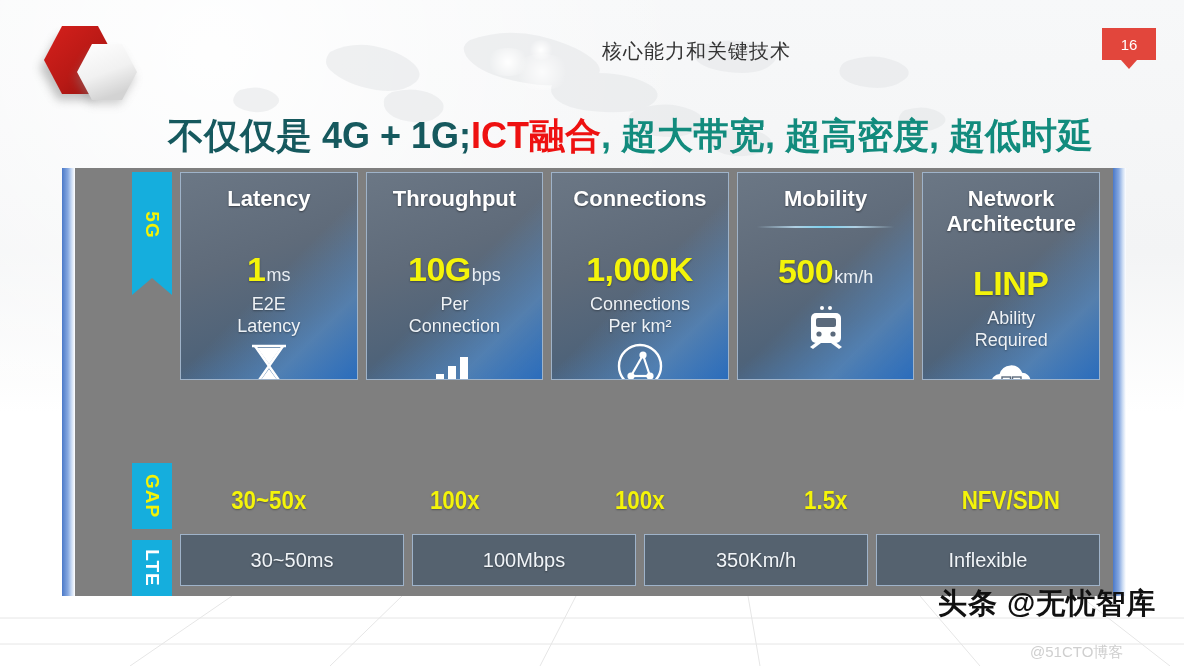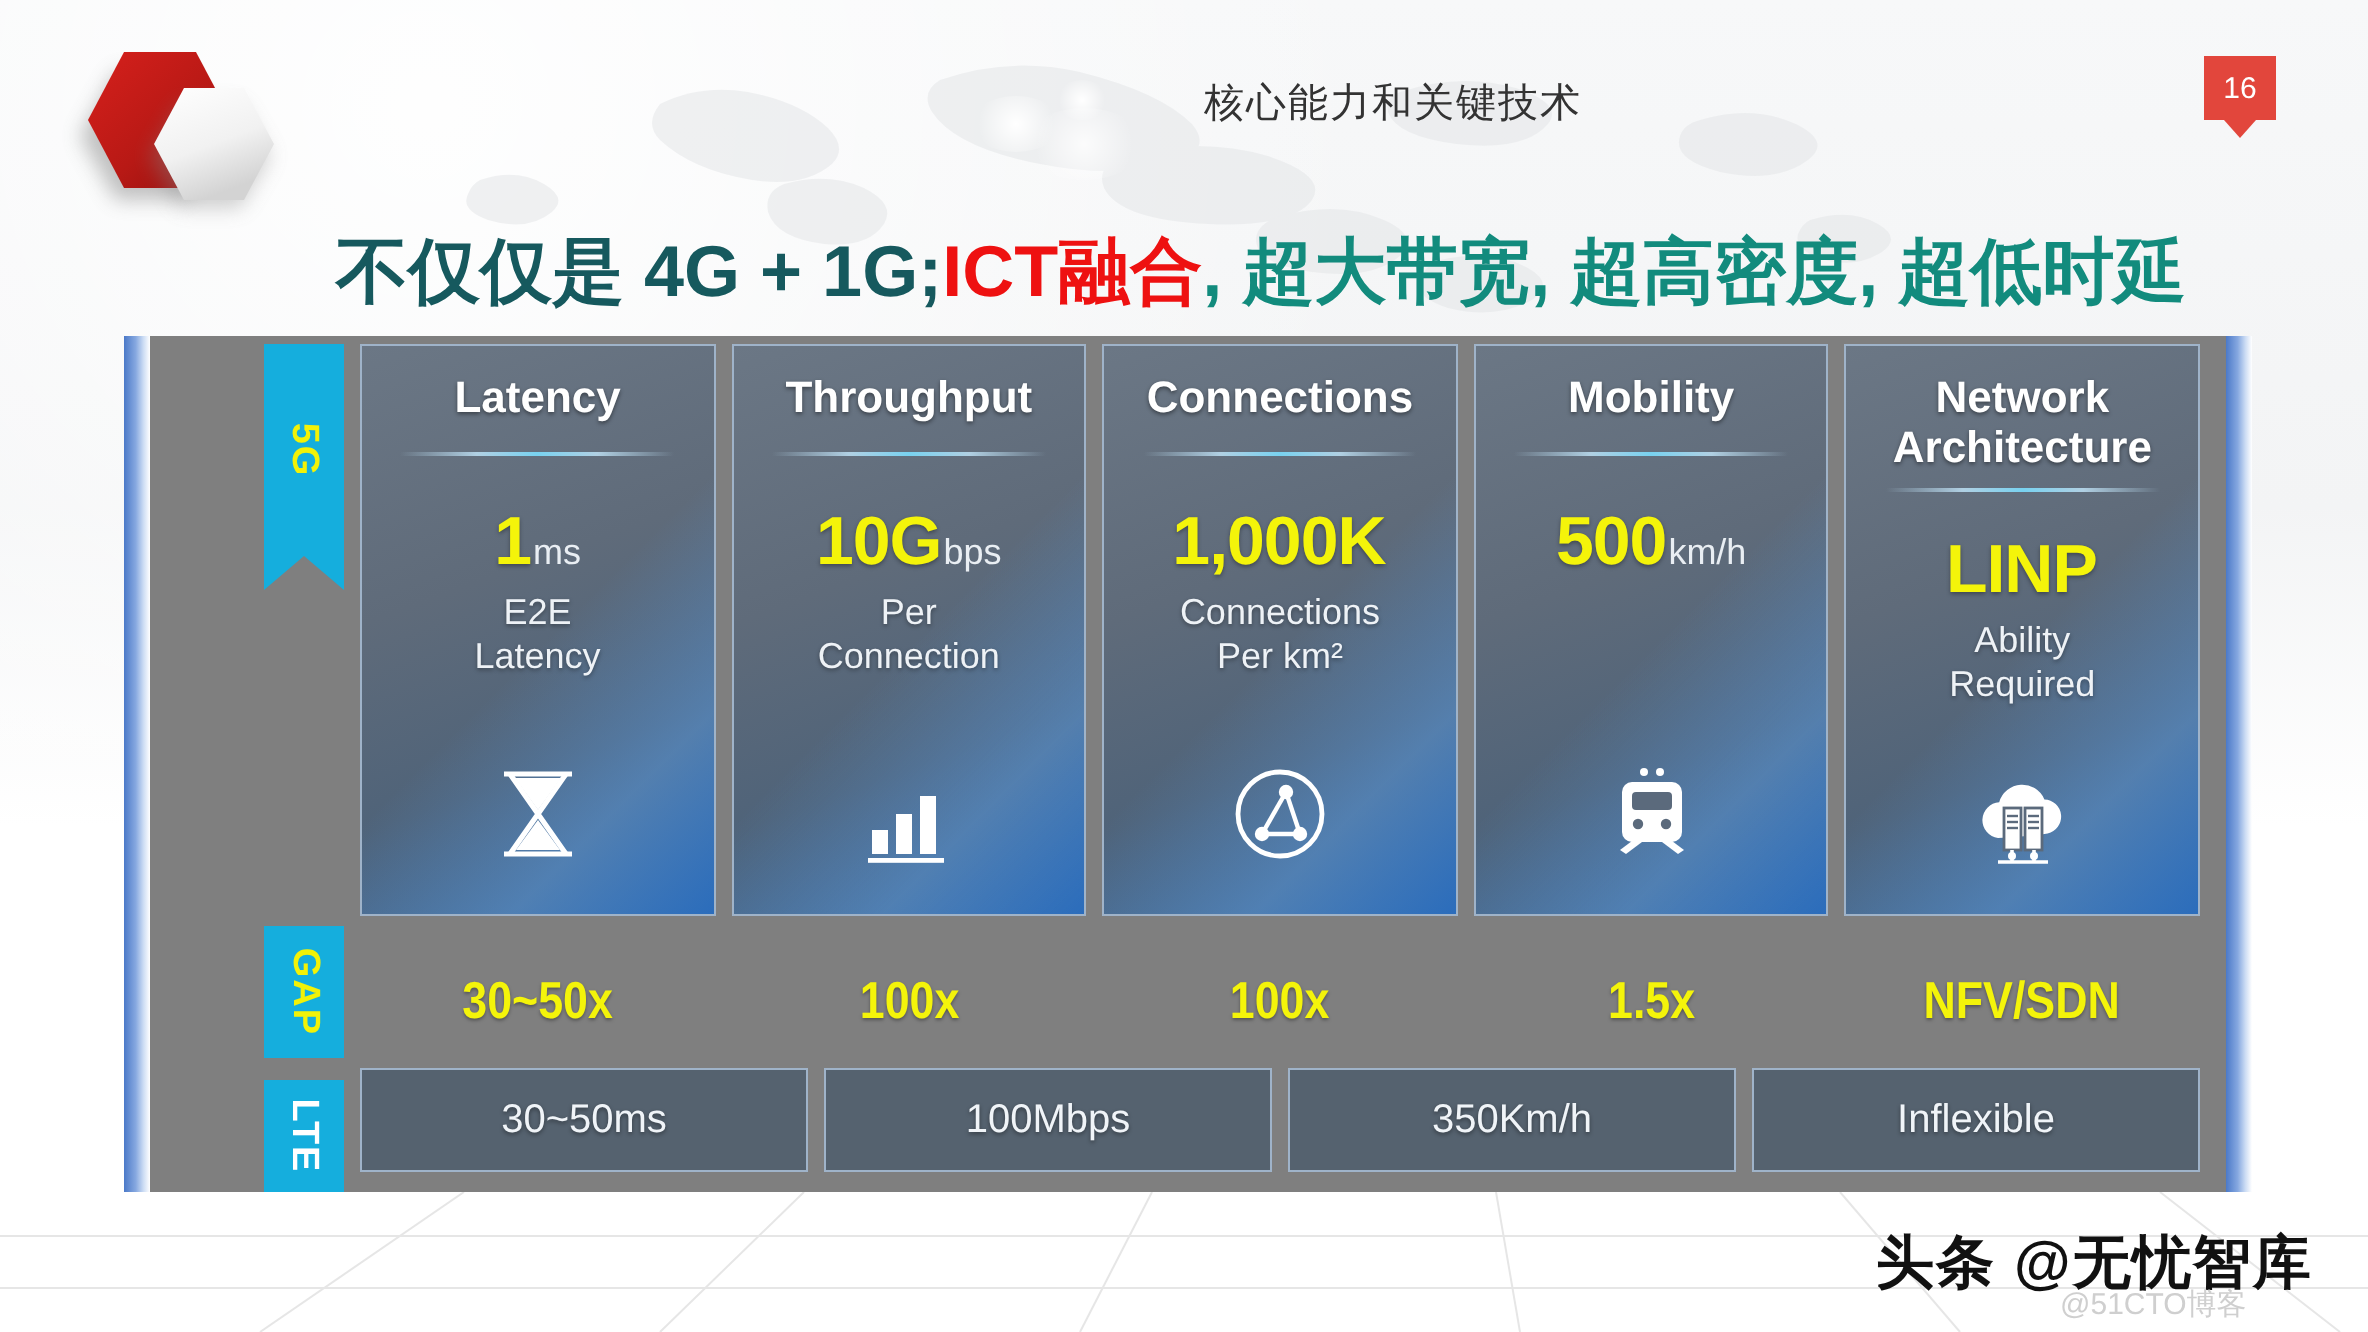--- a/index.html
+++ b/index.html
@@ -46,21 +46,21 @@
   }
   .subtitle-top {
     position: absolute; left: 578px; top: 38px;
     font-size: 20px; font-weight: 400; color: #333333;
     letter-spacing: 1px; white-space: nowrap; margin-left: 24px;
   }
 
   
   .page-badge {
     position: absolute; left: 1102px; top: 28px;
-    width: 36px; height: 32px; background: #e2463c;
+    width: 54px; height: 32px; background: #e2463c;
     color: #ffffff; font-size: 15px;
     display: flex; align-items: center; justify-content: center;
   }
   .page-badge::after {
     content: ""; position: absolute; left: 50%; top: 32px;
     transform: translateX(-50%);
     border-left: 8px solid transparent; border-right: 8px solid transparent;
     border-top: 9px solid #e2463c;
   }
 
@@ -112,21 +112,21 @@
     border-bottom: 17px solid transparent;
   }
   .ribbon-gap { top: 295px; height: 66px; }
   .ribbon-lte { top: 372px; height: 56px; }
   .txt-yellow { color: #f2f207; }
   .txt-white  { color: #ffffff; }
 
   
   .cards {
     position: absolute; left: 105px; top: 4px;
-    width: 920px; height: 286px;
+    width: 920px; height: 208px;
     display: flex; gap: 8px;
   }
   .card {
     position: relative;
     flex: 1 1 0;
     border: 1px solid #9fb3c9;
     background:
       linear-gradient(135deg, rgba(255,255,255,0.00) 52%, rgba(90,150,215,0.55) 78%, rgba(40,110,195,0.85) 100%),
       linear-gradient(160deg, #6b7785 0%, #5f6b7a 40%, #4f6379 70%, #3d6590 100%);
     display: flex; flex-direction: column; align-items: center;
@@ -203,21 +203,21 @@
 
   
   .floor {
     position: absolute; left: 0; top: 596px; width: 1184px; height: 70px;
     overflow: hidden; pointer-events: none;
   }
   .floor svg { width: 100%; height: 100%; display: block; }
 
   
   .wm-main {
-    position: absolute; left: 938px; top: 612px;
+    position: absolute; left: 938px; top: 584px;
     font-size: 29px; font-weight: 700; color: #111111;
     letter-spacing: 1px; white-space: nowrap;
   }
   .wm-sub {
     position: absolute; left: 1030px; top: 643px;
     font-size: 15px; color: #cfcfcf; white-space: nowrap;
   }
 </style>
 </head>
 <body>

